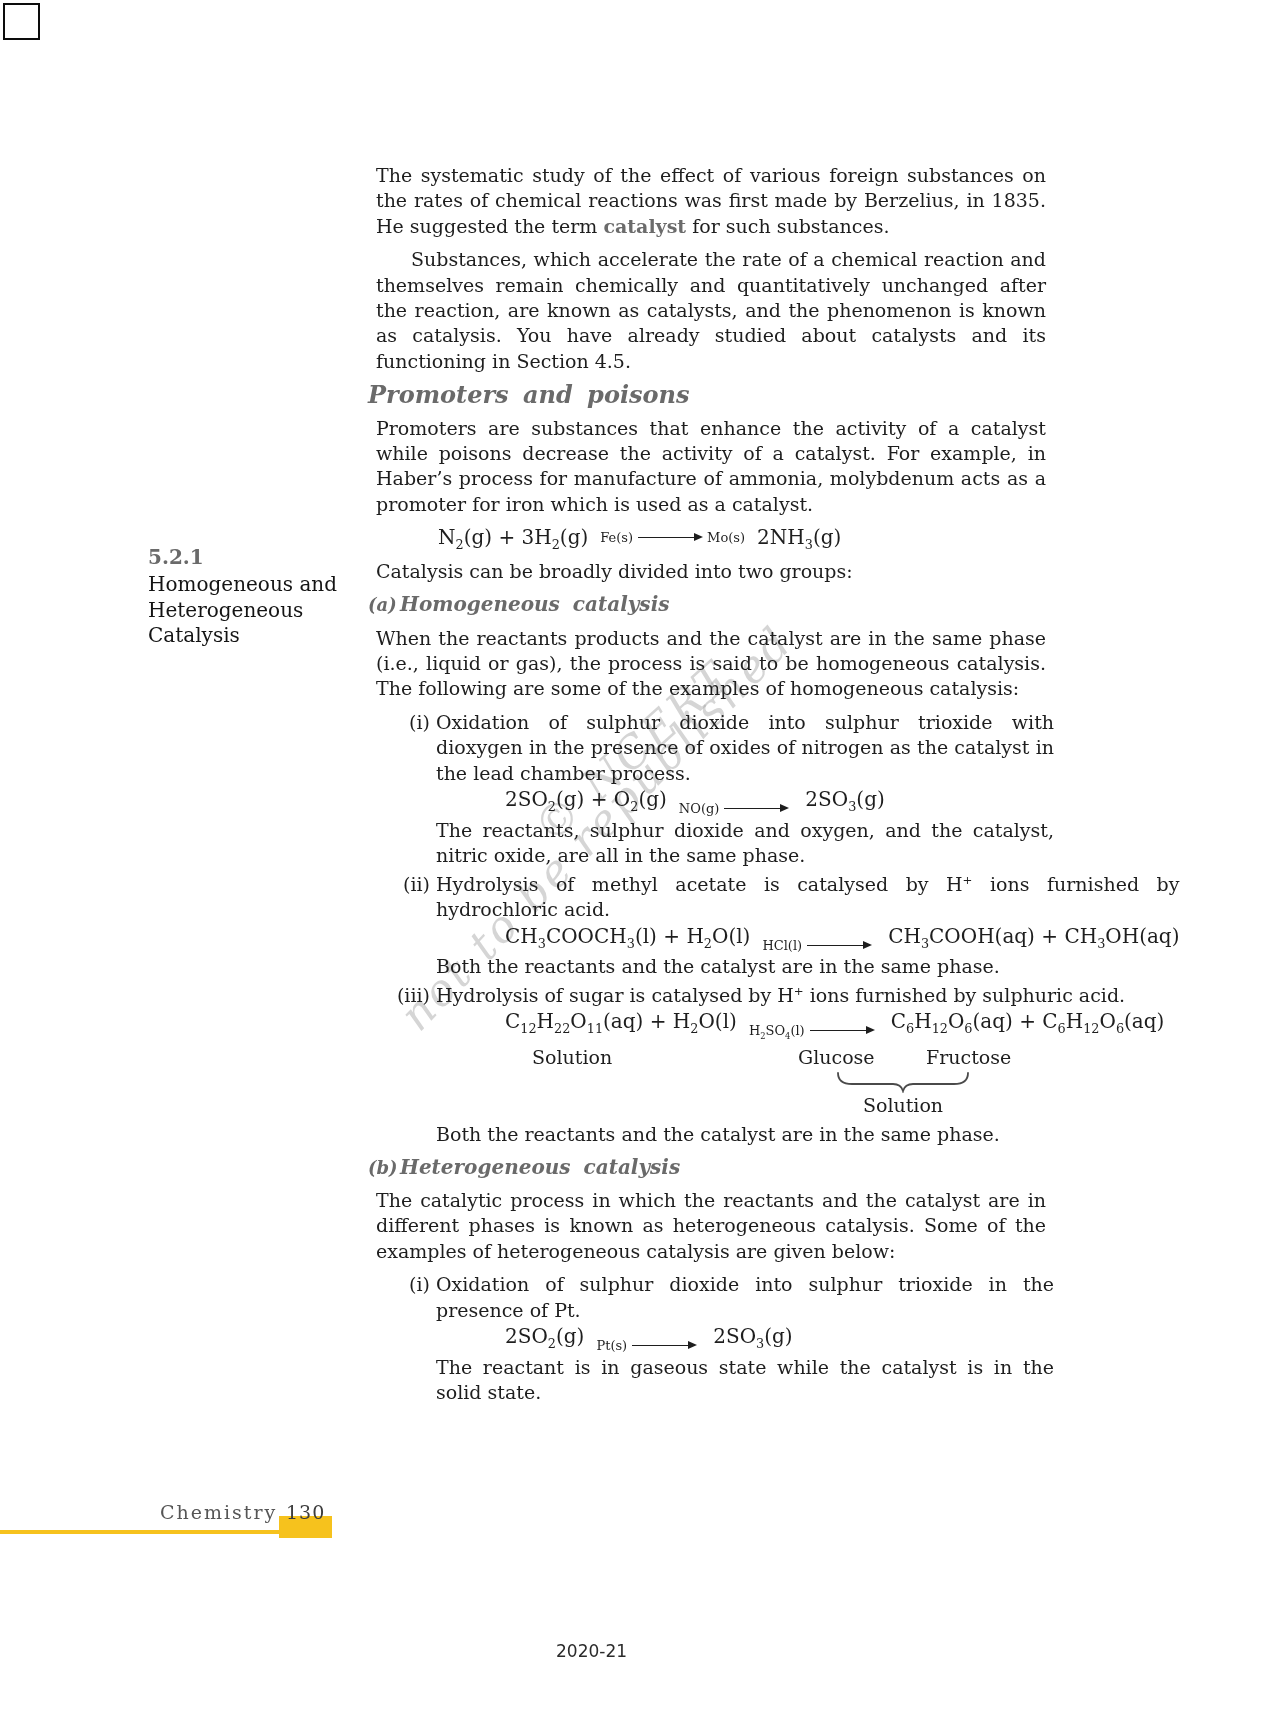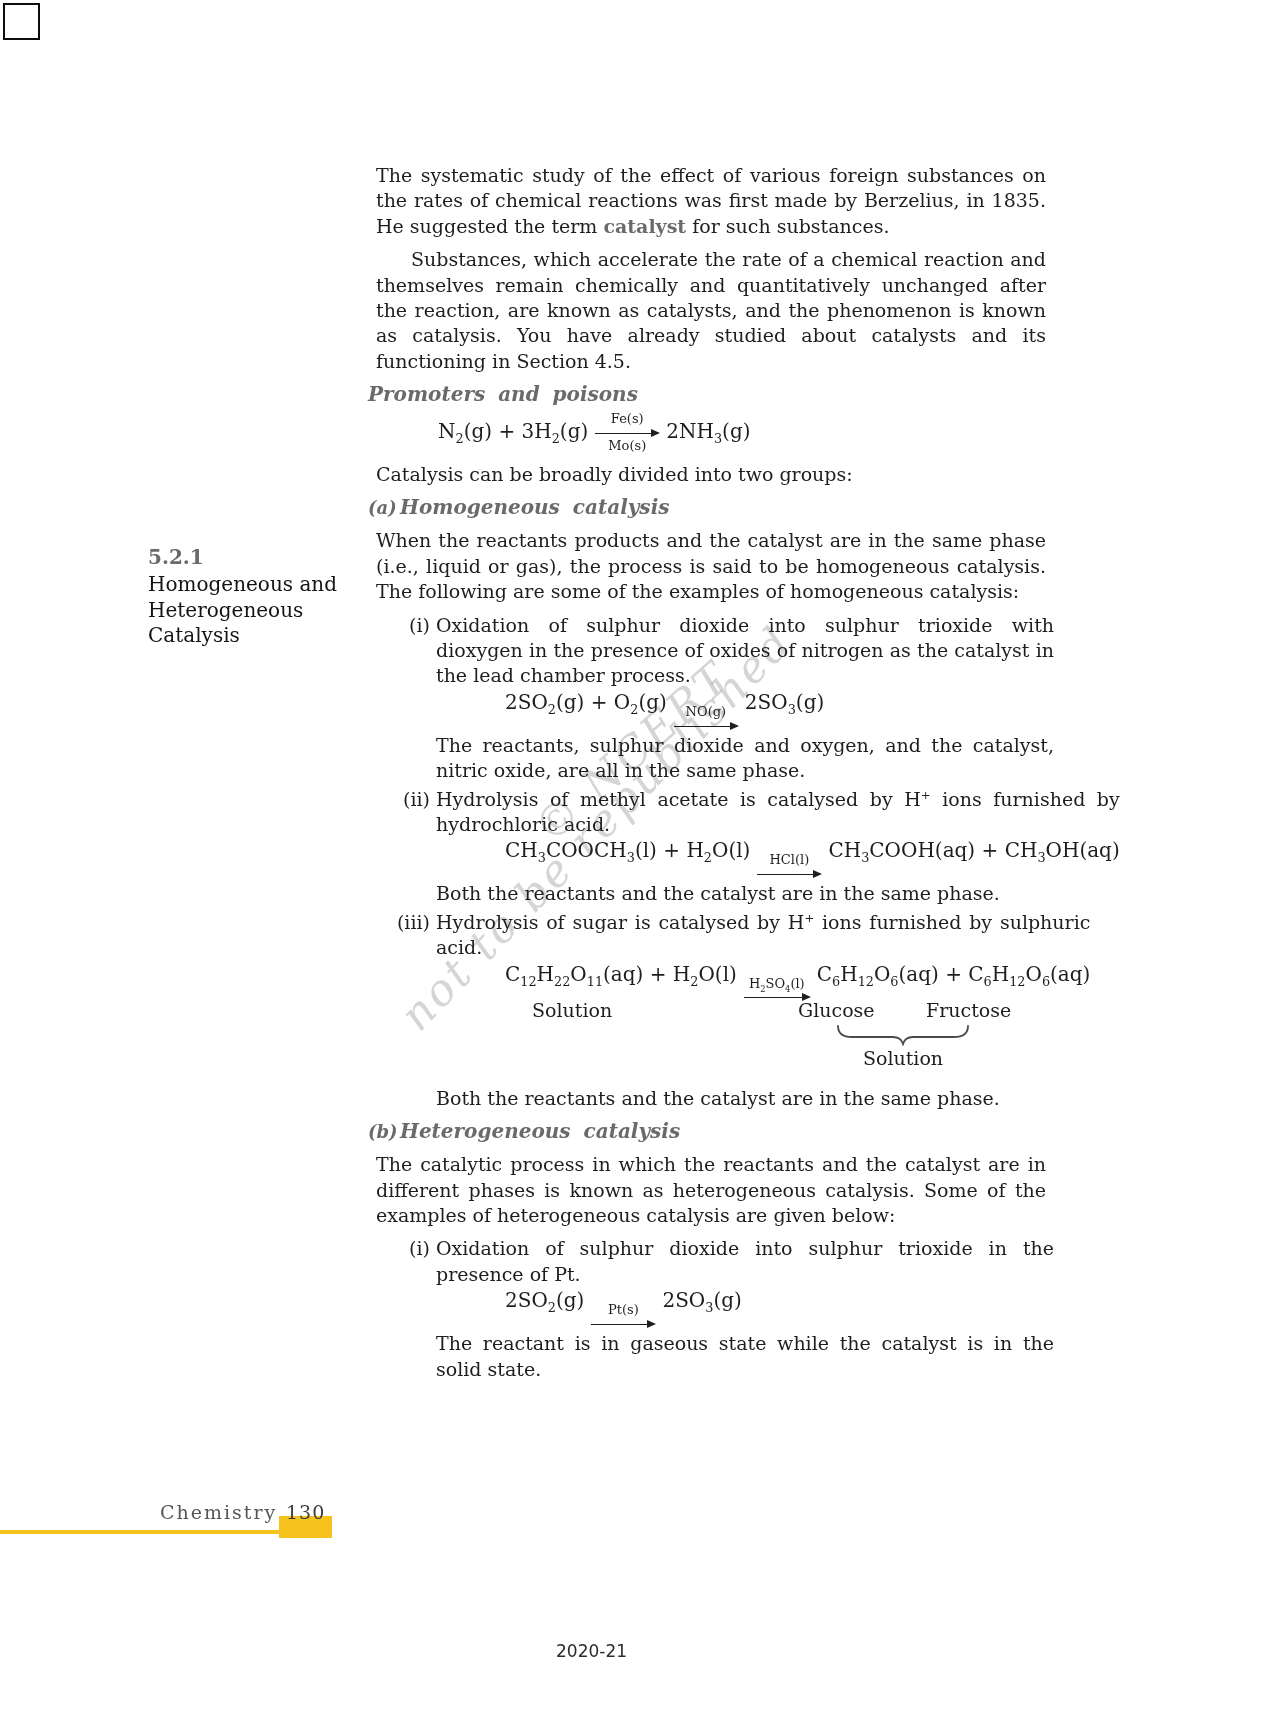--- a/index.html
+++ b/index.html
@@ -17,42 +17,42 @@
   
   .side{position:absolute;left:148px;top:545px;width:225px;z-index:1;}
   .side-number{font-weight:bold;color:#6a6a6a;font-size:20px;margin-bottom:3px;}
   .side-title{margin:0;font-size:20px;line-height:25.5px;font-weight:normal;color:#141414;}
 
   
   .col{position:absolute;left:368px;top:155px;width:686px;font-size:19px;line-height:25.4px;z-index:1;}
   .col p{margin:8px;}
   .just{text-align:justify;}
   .indent{text-indent:35px;margin-top:4px;}
-  .gray-head{margin:6px 0 4px 0;font-size:20px;font-weight:bold;font-style:italic;color:#6a6a6a;word-spacing:6px;}
+  .gray-head{margin:6px 0 4px 0;font-size:24px;font-weight:bold;font-style:italic;color:#6a6a6a;word-spacing:6px;}
   .lead{margin-top:4px;}
 
   .sub-head{margin:7px 0 4px 0;display:flex;}
   .sub-marker{flex:0 0 32px;font-style:italic;font-weight:bold;color:#6a6a6a;font-size:18px;}
   .sub-title{font-style:italic;font-weight:bold;color:#6a6a6a;font-size:20px;word-spacing:6px;}
   .sub-intro{margin-left:34px;}
   .mt3{margin-top:3px;}
 
   .item{display:flex;margin-top:3px;}
   .item .marker{flex:0 0 62px;text-align:right;}
   .item-body{flex:1;padding-left:6px;position:relative;}
   .item-body p{margin:0;}
   .item-after{margin-top:2px;}
 
   
   .equation{white-space:nowrap;font-size:20px;z-index:1;position:relative;}
   .eq-haber{margin:2px 0 4px 70px;}
   .eq-ind{margin-left:69px;margin-top:1px;margin-bottom:1px;}
   sub{font-size:0.64em;line-height:0;}
   sup{font-size:0.62em;line-height:0;}
-  .arrow{display:inline-flex;flex-direction:column;align-items:center;vertical-align:-7px;margin:0 7px;}
+  .arrow{display:inline-flex;align-items:center;vertical-align:-7px;margin:0 7px;}
   .arrow.centered{vertical-align:middle;}
   .arrow-above,.arrow-below{font-size:13px;line-height:1.15;padding:0 5px;white-space:nowrap;}
   .arrow-shaft{align-self:stretch;min-width:64px;height:10px;position:relative;margin:1px 0;}
   .arrow-shaft::before{content:'';position:absolute;left:0;right:3px;top:50%;border-top:1.5px solid #1e1e1e;}
   .arrow-shaft::after{content:'';position:absolute;right:-1px;top:50%;transform:translateY(-50%);
       width:0;height:0;border-left:9px solid #1e1e1e;border-top:4.5px solid transparent;border-bottom:4.5px solid transparent;}
 
   
   .eq-sugar-wrap{position:relative;padding-bottom:82px;}
   .eq-label{position:absolute;font-size:19px;white-space:nowrap;}
@@ -85,20 +85,21 @@
     <div class="side-number">5.2.1</div>
     <h2 class="side-title">Homogeneous and Heterogeneous Catalysis</h2>
   </aside>
 
   <main class="col">
 
     <p class="just">The systematic study of the effect of various foreign substances on the rates of chemical reactions was first made by Berzelius, in 1835. He suggested the term <strong class="term">catalyst</strong> for such substances.</p>
     <p class="just indent">Substances, which accelerate the rate of a chemical reaction and themselves remain chemically and quantitatively unchanged after the reaction, are known as catalysts, and the phenomenon is known as catalysis. You have already studied about catalysts and its functioning in Section 4.5.</p>
 
     <h3 class="gray-head">Promoters and poisons</h3>
+    <p class="just">Promoters are substances that enhance the activity of a catalyst while poisons decrease the activity of a catalyst. For example, in Haber’s process for manufacture of ammonia, molybdenum acts as a promoter for iron which is used as a catalyst.</p>
 
     <div class="equation eq-haber">
       <span>N<sub>2</sub>(g) + 3H<sub>2</sub>(g)</span><span class="arrow centered">
           <span class="arrow-above">Fe(s)</span>
           <span class="arrow-shaft"></span>
           <span class="arrow-below">Mo(s)</span>
         </span><span>2NH<sub>3</sub>(g)</span>
     </div>
 
     <p class="lead">Catalysis can be broadly divided into two groups:</p>

